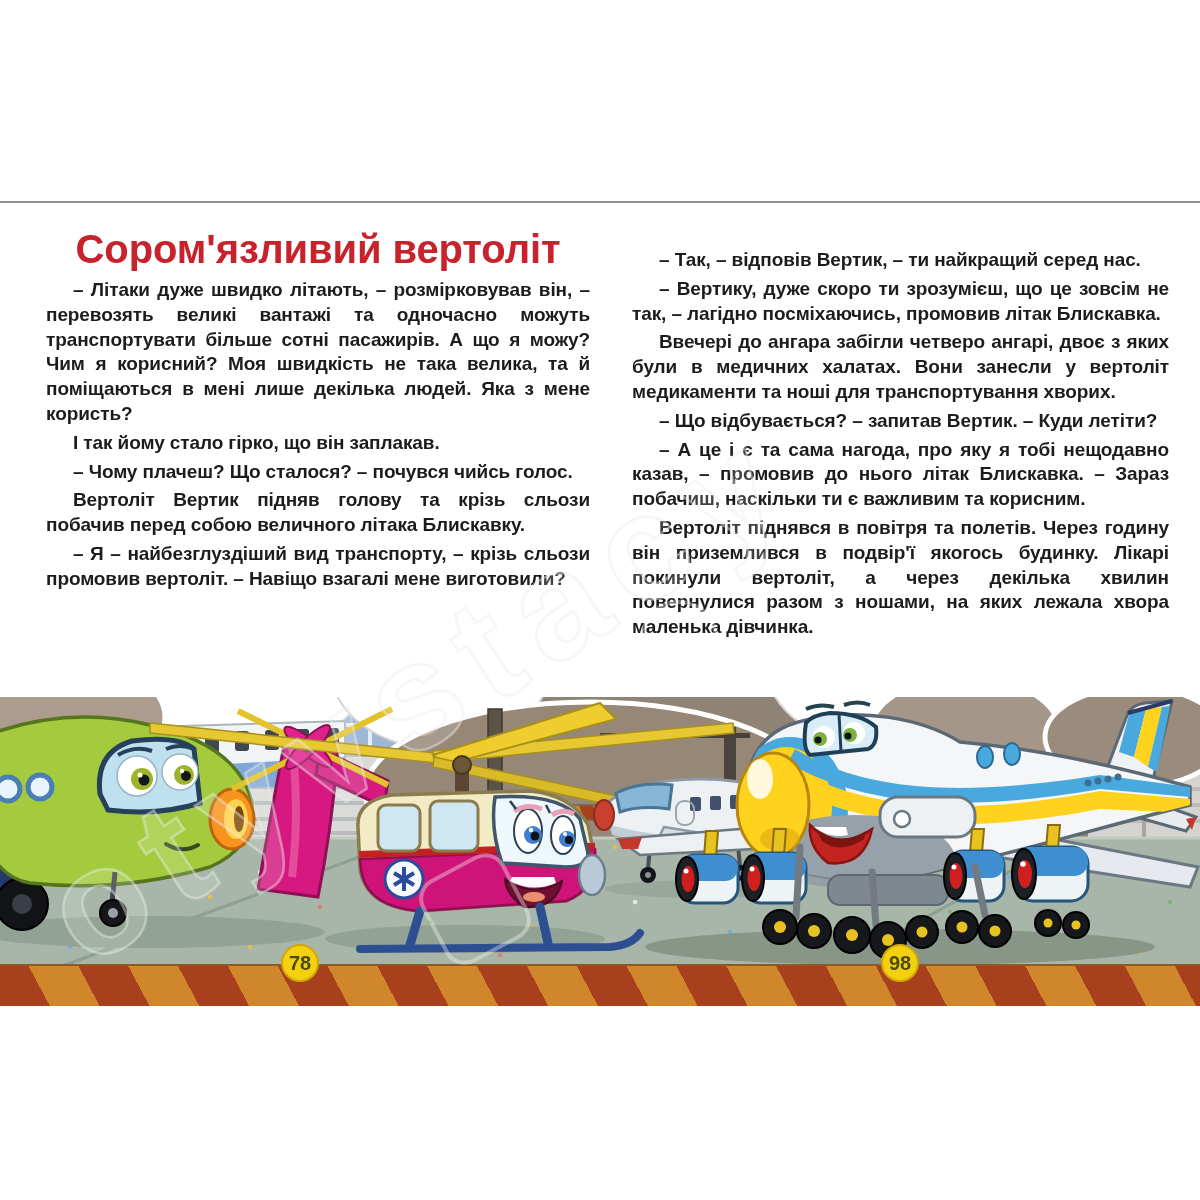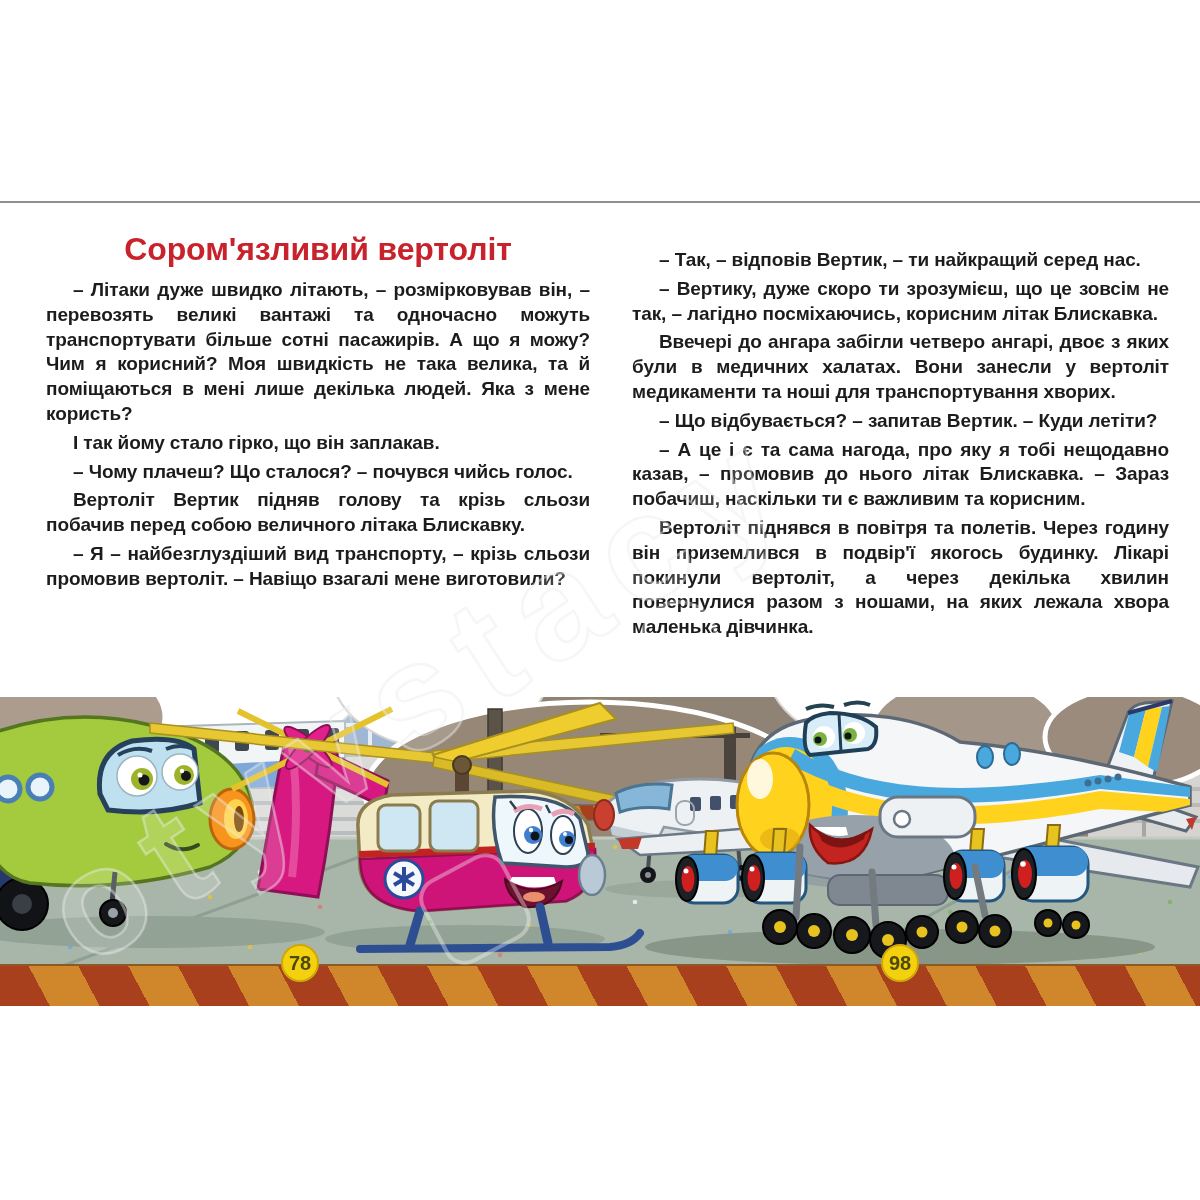--- a/index.html
+++ b/index.html
@@ -11,21 +11,21 @@
     position:absolute;left:0;top:201px;width:1200px;height:2px;background:#8f8f8f;z-index:5;
   }
   .text-col{
     position:absolute;z-index:20;color:#1c1c1c;font-weight:700;
     font-size:19px;line-height:24.8px;text-align:justify;letter-spacing:-0.1px;
   }
   .col-left{top:230px;left:42px;width:552px;}
   .col-right{top:244px;left:628px;width:545px;}
   .page-title{
     margin:0 0 10px 0;text-align:center;text-align-last:center;color:#c8232c;
-    font-size:32px;line-height:38px;font-weight:700;text-indent:0;
+    font-size:40px;line-height:38px;font-weight:700;text-indent:0;
   }
   .text-col p{margin:4px;text-indent:27px;}
   .ta-last-center{text-align-last:center;}
   .scene{position:absolute;left:0;top:697px;width:1200px;height:270px;z-index:10;}
   .hazard-bar{
     position:absolute;left:0;top:964px;width:1200px;height:40px;z-index:12;
     background:repeating-linear-gradient(62deg,#a8401d 0 44px,#d0862b 44px 88px);
     border-top:2px solid #8c5a22;
   }
   .page-badge{
@@ -59,21 +59,21 @@
     <h1 class="page-title">Сором'язливий вертоліт</h1>
     <p>– Літаки дуже швидко літають, – розмірковував він, – перевозять великі вантажі та одночасно можуть транспортувати більше сотні пасажирів. А що я можу? Чим я корисний? Моя швидкість не така велика, та й поміщаються в мені лише декілька людей. Яка з мене користь?</p>
     <p>І так йому стало гірко, що він заплакав.</p>
     <p>– Чому плачеш? Що сталося? – почувся чийсь голос.</p>
     <p>Вертоліт Вертик підняв голову та крізь сльози побачив перед собою величного літака Блискавку.</p>
     <p>– Я – найбезглуздіший вид транспорту, – крізь сльози промовив вертоліт. – Навіщо взагалі мене виготовили?</p>
   </div>
 
   <div class="text-col col-right">
     <p>– Так, – відповів Вертик, – ти найкращий серед нас.</p>
-    <p>– Вертику, дуже скоро ти зрозумієш, що це зовсім не так, – лагідно посміхаючись, корисним літак Блискавка.</p>
+    <p>– Вертику, дуже скоро ти зрозумієш, що це зовсім не так, – лагідно посміхаючись, промовив літак Блискавка.</p>
     <p>Ввечері до ангара забігли четверо ангарі, двоє з яких були в медичних халатах. Вони занесли у вертоліт медикаменти та ноші для транспортування хворих.</p>
     <p>– Що відбувається? – запитав Вертик. – Куди летіти?</p>
     <p>– А це і є та сама нагода, про яку я тобі нещодавно казав, – промовив до нього літак Блискавка. – Зараз побачиш, наскільки ти є важливим та корисним.</p>
     <p>Вертоліт піднявся в повітря та полетів. Через годину він приземлився в подвір'ї якогось будинку. Лікарі покинули вертоліт, а через декілька хвилин повернулися разом з ношами, на яких лежала хвора маленька дівчинка.</p>
   </div>
 
   <svg class="scene" viewBox="0 0 1200 270">
     <defs>
       <pattern id="hazpat" width="26" height="16" patternUnits="userSpaceOnUse" patternTransform="rotate(-20)">
         <rect x="0" y="0" width="13" height="16" fill="#d0862b"></rect>

